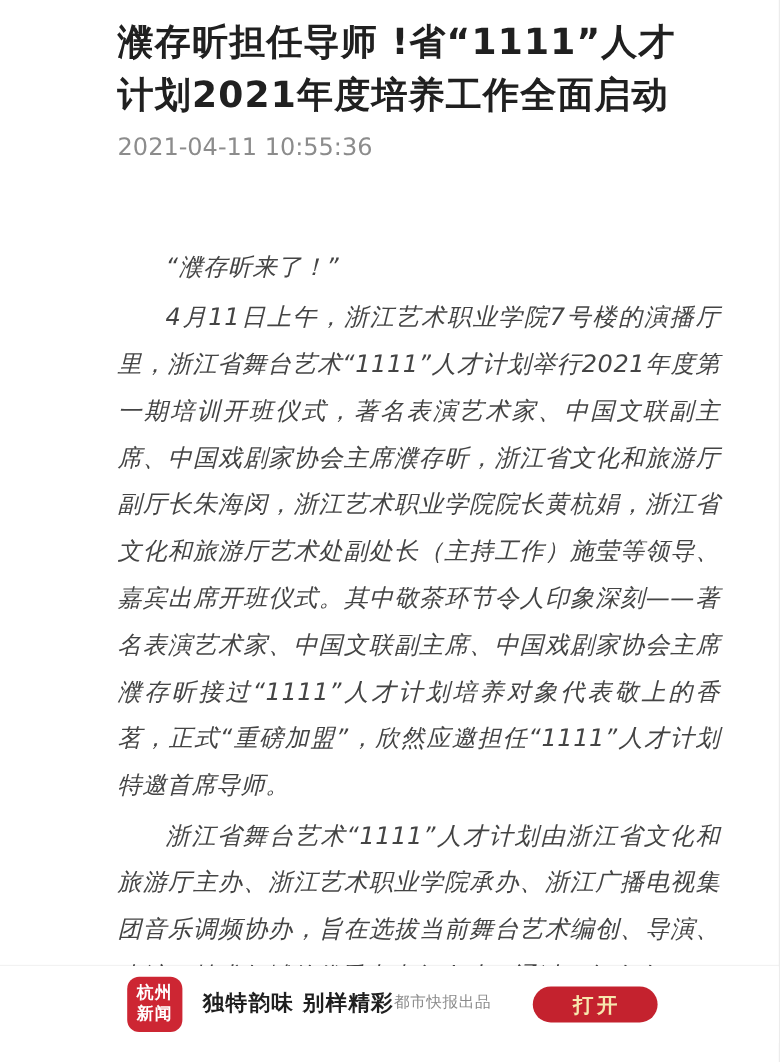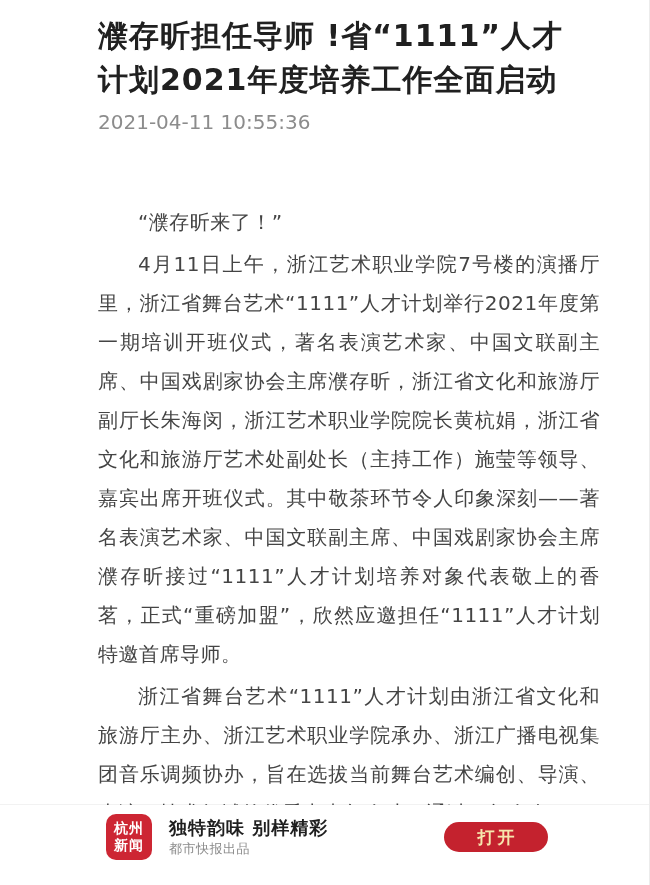--- a/index.html
+++ b/index.html
@@ -38,20 +38,21 @@
     width: 502px;
     font-size: 20px;
     line-height: 39px;
     color: #444444;
     text-align: justify;
     letter-spacing: 0.5px;
   }
   .article-body p {
     margin: 0 0 3px 0;
     text-indent: 2em;
+    font-style: italic;
   }
 
   
   .app-banner {
     position: absolute;
     left: 0;
     bottom: 16px;
     width: 650px;
     height: 64px;
     background: #ffffff;
@@ -76,21 +77,21 @@
     align-items: center;
     justify-content: center;
     text-align: center;
     letter-spacing: 1px;
     cursor: pointer;
     flex: 0 0 auto;
   }
   .banner-text {
     margin-left: 17px;
     display: flex;
-    flex-direction: column;
+    flex-direction: row;
     justify-content: center;
   }
   .banner-slogan {
     font-size: 18px;
     line-height: 22px;
     font-weight: 700;
     color: #1f1f1f;
     letter-spacing: 1px;
   }
   .banner-producer {

